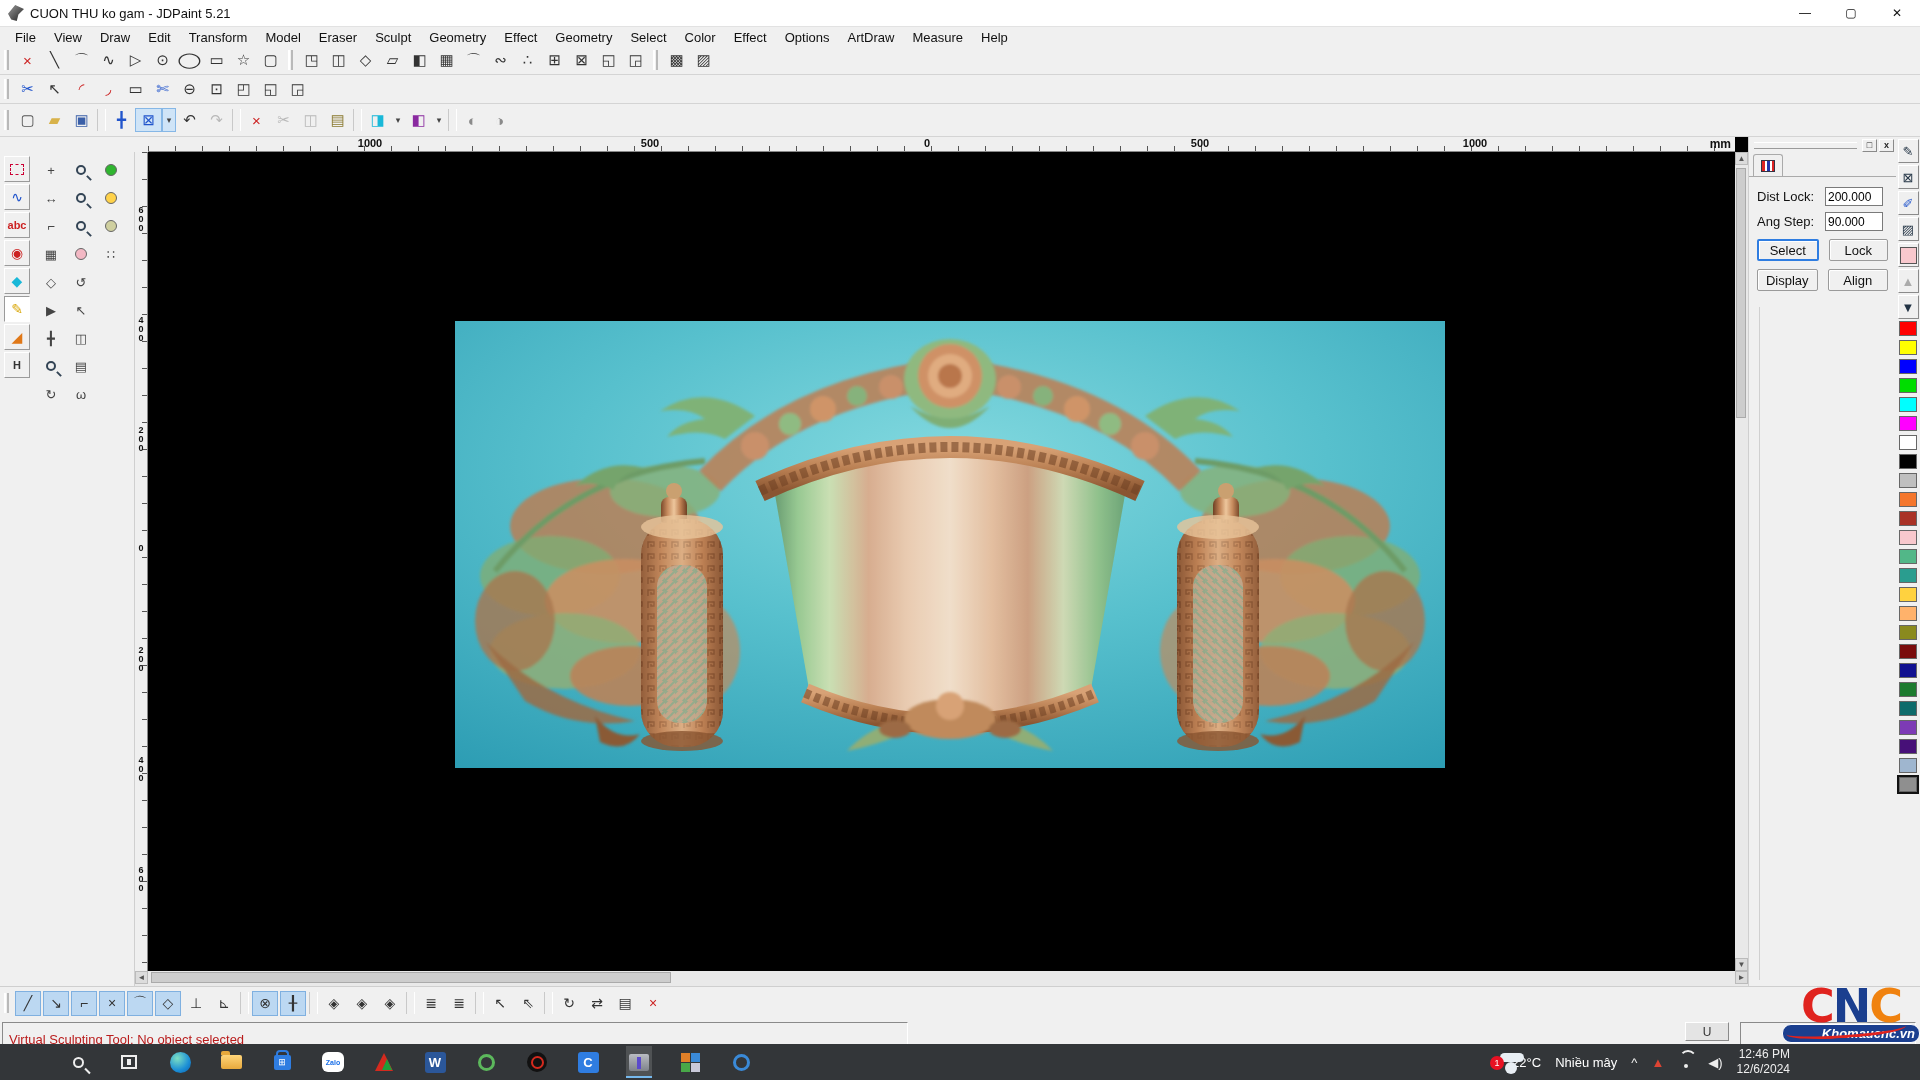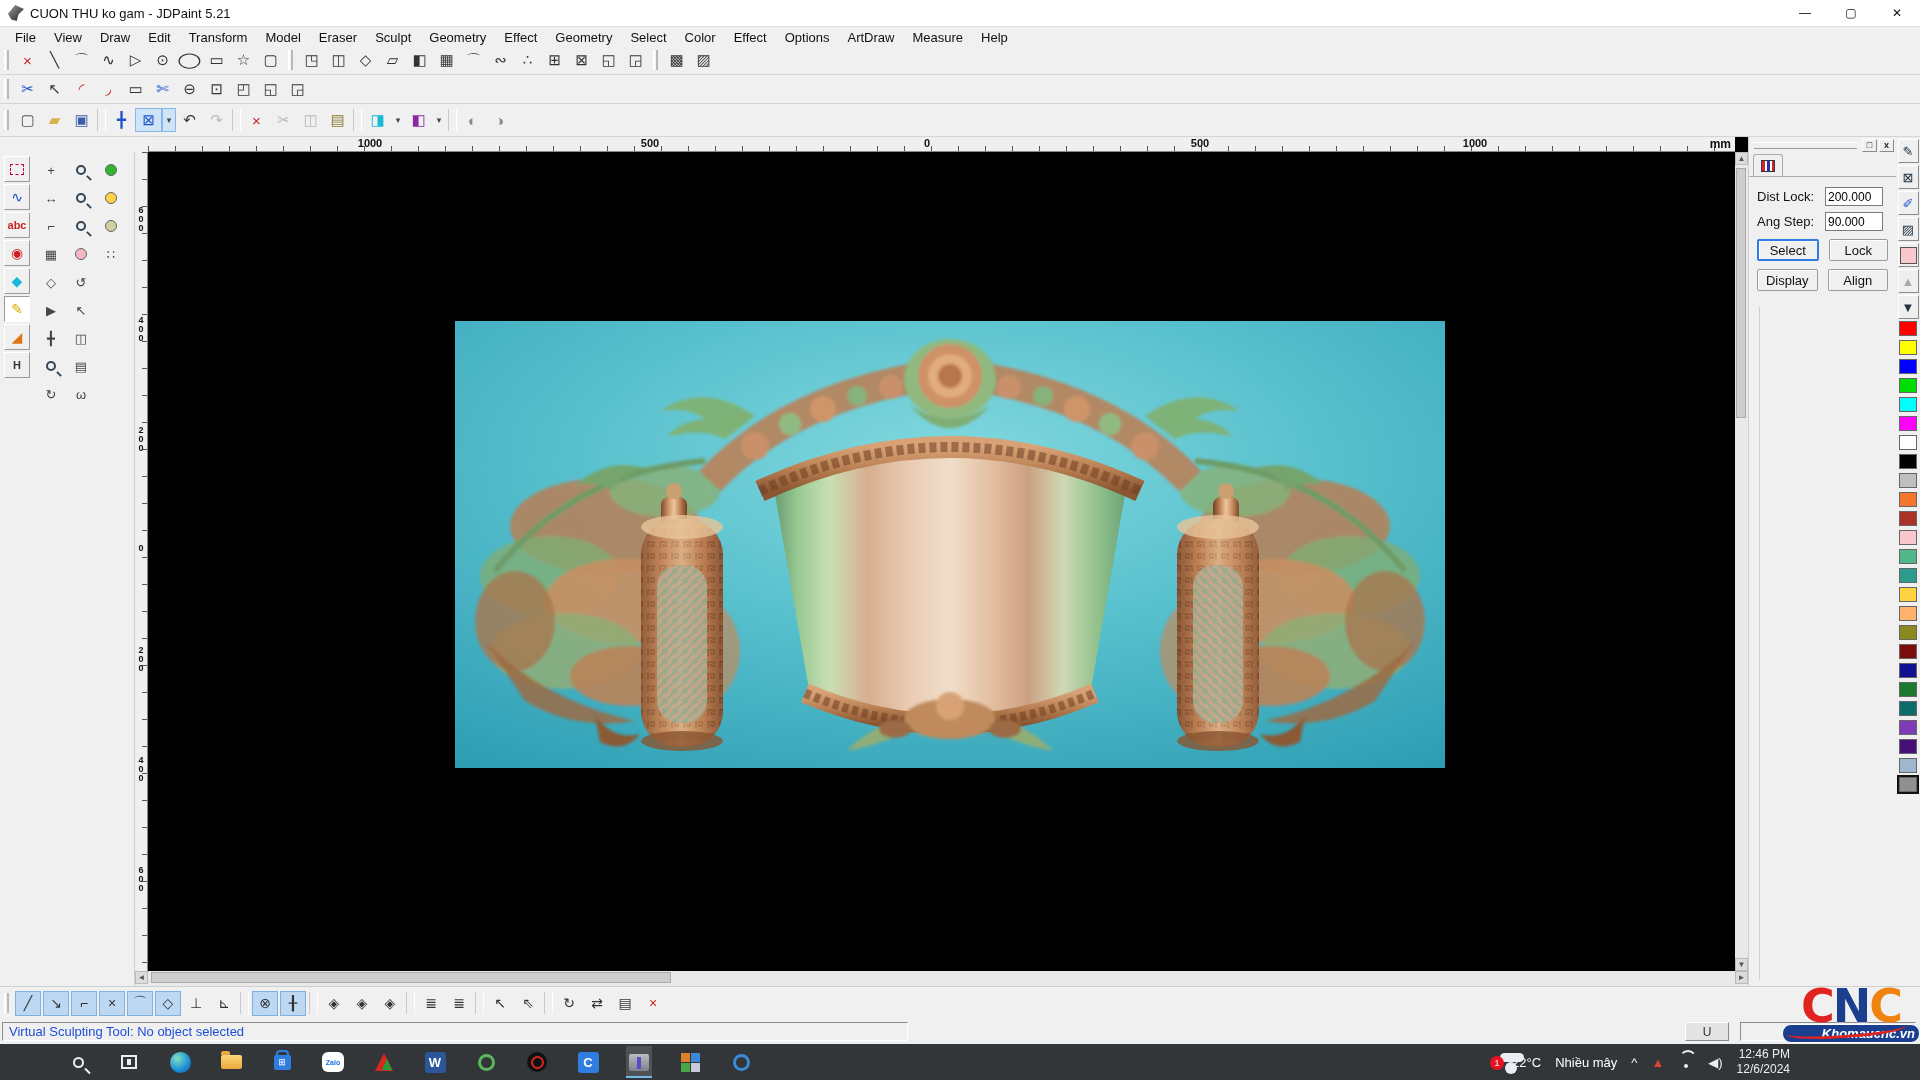--- a/index.html
+++ b/index.html
@@ -117,21 +117,21 @@
   
   .snapbar { position:absolute; left:0; top:986px; width:1920px; height:33px; background:#f0f0f0;
     border-top:1px solid #cfcfcf; display:flex; align-items:center; }
   .snap-btn { width:26px; height:25px; display:flex; align-items:center; justify-content:center;
     font-size:14px; color:#333; border:1px solid transparent; margin:0 1px; }
   .snap-btn.active { background:#bcd8f2; border-color:#7fb0e0; }
 
   
   .statusbar { position:absolute; left:0; top:1019px; width:1920px; height:25px; background:#f0f0f0; }
   .st-box { position:absolute; top:3px; height:19px; border:1px solid; border-color:#8a8a8a #fff #fff #8a8a8a;
-    font-size:13px; color:#1d4ed8; display:flex; align-items:center; padding:8px 6px; background:#f0f0f0; }
+    font-size:13px; color:#b91c1c; display:flex; align-items:center; padding:16px 6px; background:#f0f0f0; }
   .st-msg { left:2px; width:906px; }
   .st-coord { left:930px; width:745px; justify-content:flex-end; padding-right:40px; }
   .st-unit { position:absolute; left:1685px; top:3px; width:44px; height:19px; background:#e4e4e4;
     border:1px solid; border-color:#fff #8a8a8a #8a8a8a #fff; display:flex; align-items:center;
     justify-content:center; font-size:12px; color:#333; }
   .st-tail { left:1740px; width:176px; }
 
   
   .taskbar { position:absolute; left:0; top:1044px; width:1920px; height:36px; background:#333639;
     display:flex; align-items:center; color:#fff; }

